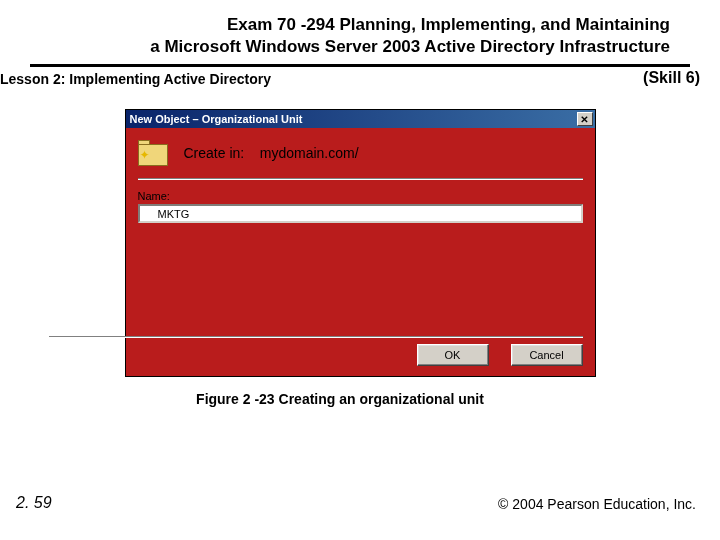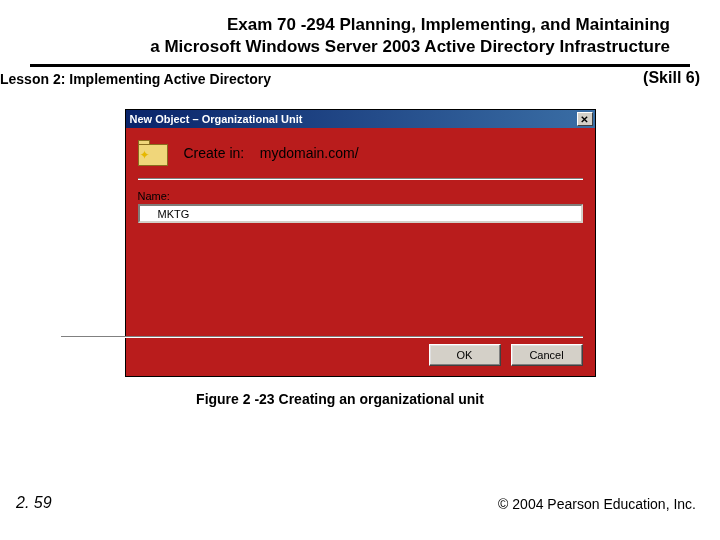--- a/index.html
+++ b/index.html
@@ -127,21 +127,21 @@
     border: 2px inset #d4d0c8;
     font-family: Tahoma, Arial, sans-serif;
     font-size: 11px;
     padding: 0 18px;
   }
   .btn-row {
     position: absolute;
     right: 12px;
     bottom: 10px;
     display: flex;
-    gap: 10px;
+    gap: 22px;
   }
   .btn-row .hr2 {
     position: absolute;
     left: -368px;
     right: 0;
     top: -14px;
     border: none;
     border-top: 1px solid #808080;
     border-bottom: 1px solid #fff;
   }

